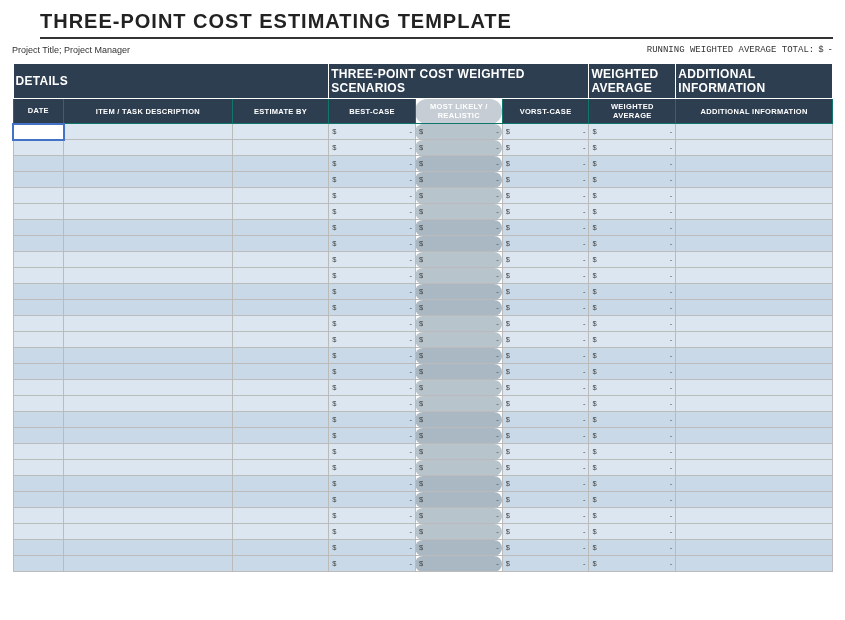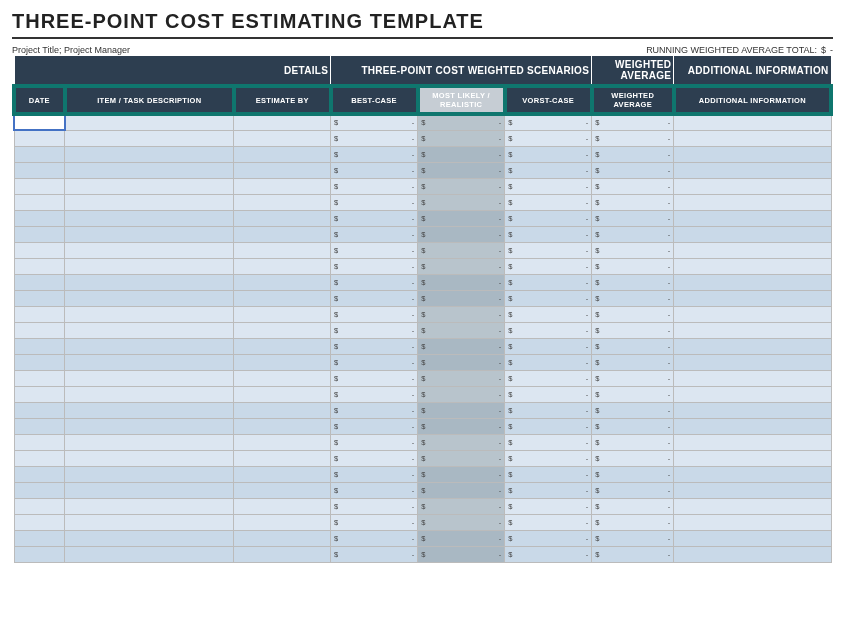--- a/index.html
+++ b/index.html
@@ -13,64 +13,66 @@
     }
 
     .page-title {
       font-size: 20px;
       font-weight: bold;
       letter-spacing: 1px;
       color: #222;
       margin-bottom: 6px;
       border-bottom: 2px solid #333;
       padding-bottom: 4px;
+      margin-left: 28px;
     }
 
     .meta-row {
       display: flex;
       justify-content: space-between;
       align-items: center;
       font-size: 9px;
       color: #333;
-      margin-bottom: 0;
+      margin-bottom: 8px;
     }
 
     .running-total {
       display: flex;
       align-items: center;
       gap: 4px;
       font-size: 9px;
+      font-family: Liberation Mono, monospace;
     }
 
     table {
       width: 100%;
       border-collapse: collapse;
       font-size: 8px;
     }
 
     
     .header-top th {
       background-color: #2d3e50;
       color: #fff;
-      text-align: right;
+      text-align: left;
       font-weight: bold;
-      font-size: 10px;
+      font-size: 12px;
       padding: 3px 2px;
       border: 1px solid #fff;
       letter-spacing: 0.3px;
     }
 
     .header-sub th {
       background-color: #2d3e50;
       color: #fff;
       text-align: center;
       font-weight: bold;
       font-size: 7.5px;
       padding: 3px 2px;
-      border: 4px solid #0f766e;
+      border: 1px solid #0f766e;
     }
 
     
     tr.row-light td {
       background-color: #dce6f1;
     }
 
     tr.row-dark td {
       background-color: #c9d9e8;
     }
@@ -95,20 +97,21 @@
       width: 80px;
     }
 
     .col-best, .col-likely, .col-worst {
       width: 72px;
       text-align: right;
     }
 
     .col-likely {
       background-color: #c6cdd4 !important;
+      border-radius: 12px;
     }
 
     .col-weighted {
       width: 68px;
       text-align: right;
     }
 
     .col-additional {
       width: 130px;
     }

